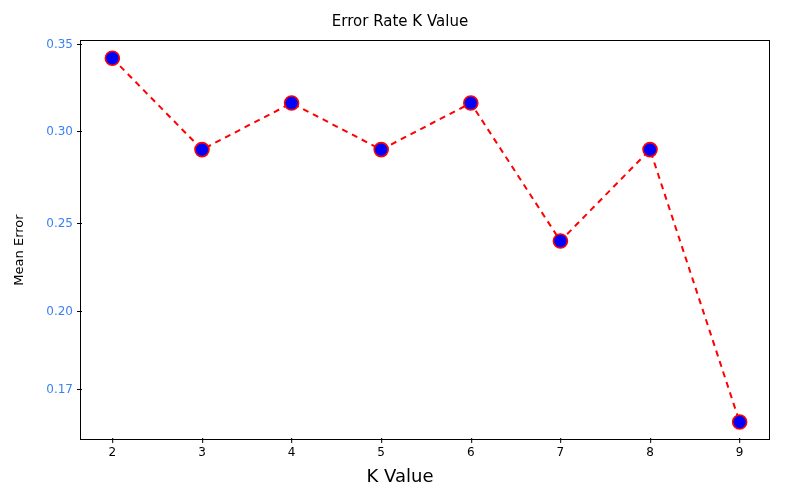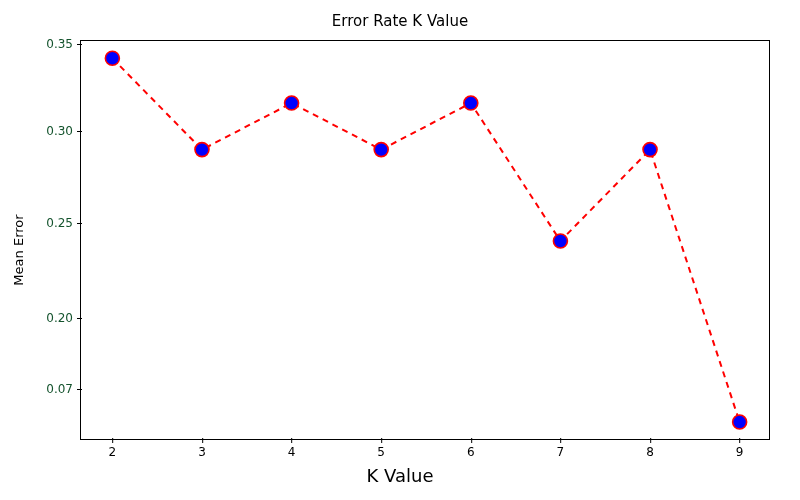--- a/index.html
+++ b/index.html
@@ -49,21 +49,21 @@
     width: 690px;
     height: 400px;
     border: 1px solid #000;
     box-sizing: border-box;
   }
   .ytick {
     position: absolute;
     right: 100%;
     transform: translateY(-50%);
     font-size: 12px;
-    color: #14532d;
+    color: #3b82f6;
     padding-right: 8px;
     white-space: nowrap;
   }
   .ytick::after {
     content: "";
     position: absolute;
     right: -1px;
     top: 50%;
     width: 5px;
     height: 1px;
@@ -108,22 +108,22 @@
         <path d="M31.363636363636374,17.24137931034477 L120.97402597402599,108.62068965517244 L210.5844155844156,62.06896551724134 L300.1948051948052,108.62068965517244 L389.80519480519484,62.06896551724134 L479.4155844155845,200 L569.025974025974,108.62068965517244 L658.6363636363636,381.0344827586207 " fill="none" stroke="#ff0000" stroke-width="2" stroke-dasharray="6,5"></path>
         <circle cx="31.363636363636374" cy="17.24137931034477" r="7" fill="#0000ff" stroke="#ff0000" stroke-width="1.6"></circle>
         <circle cx="120.97402597402599" cy="108.62068965517244" r="7" fill="#0000ff" stroke="#ff0000" stroke-width="1.6"></circle>
         <circle cx="210.5844155844156" cy="62.06896551724134" r="7" fill="#0000ff" stroke="#ff0000" stroke-width="1.6"></circle>
         <circle cx="300.1948051948052" cy="108.62068965517244" r="7" fill="#0000ff" stroke="#ff0000" stroke-width="1.6"></circle>
         <circle cx="389.80519480519484" cy="62.06896551724134" r="7" fill="#0000ff" stroke="#ff0000" stroke-width="1.6"></circle>
         <circle cx="479.4155844155845" cy="200" r="7" fill="#0000ff" stroke="#ff0000" stroke-width="1.6"></circle>
         <circle cx="569.025974025974" cy="108.62068965517244" r="7" fill="#0000ff" stroke="#ff0000" stroke-width="1.6"></circle>
         <circle cx="658.6363636363636" cy="381.0344827586207" r="7" fill="#0000ff" stroke="#ff0000" stroke-width="1.6"></circle>
       </svg>
-  <div class="ytick" style="top: 348.276px;">0.07</div>
-      <div class="ytick" style="top: 277px;">0.20</div>
+  <div class="ytick" style="top: 348.276px;">0.17</div>
+      <div class="ytick" style="top: 270px;">0.20</div>
       <div class="ytick" style="top: 175.862px; margin-top: 6px;">0.25</div>
       <div class="ytick" style="top: 89.6552px;">0.30</div>
       <div class="ytick" style="top: 3.44828px;">0.35</div>
       <div class="xtick" style="left: 31.3636px;">2</div>
       <div class="xtick" style="left: 120.974px;">3</div>
       <div class="xtick" style="left: 210.584px;">4</div>
       <div class="xtick" style="left: 300.195px;">5</div>
       <div class="xtick" style="left: 389.805px;">6</div>
       <div class="xtick" style="left: 479.416px;">7</div>
       <div class="xtick" style="left: 569.026px;">8</div>

